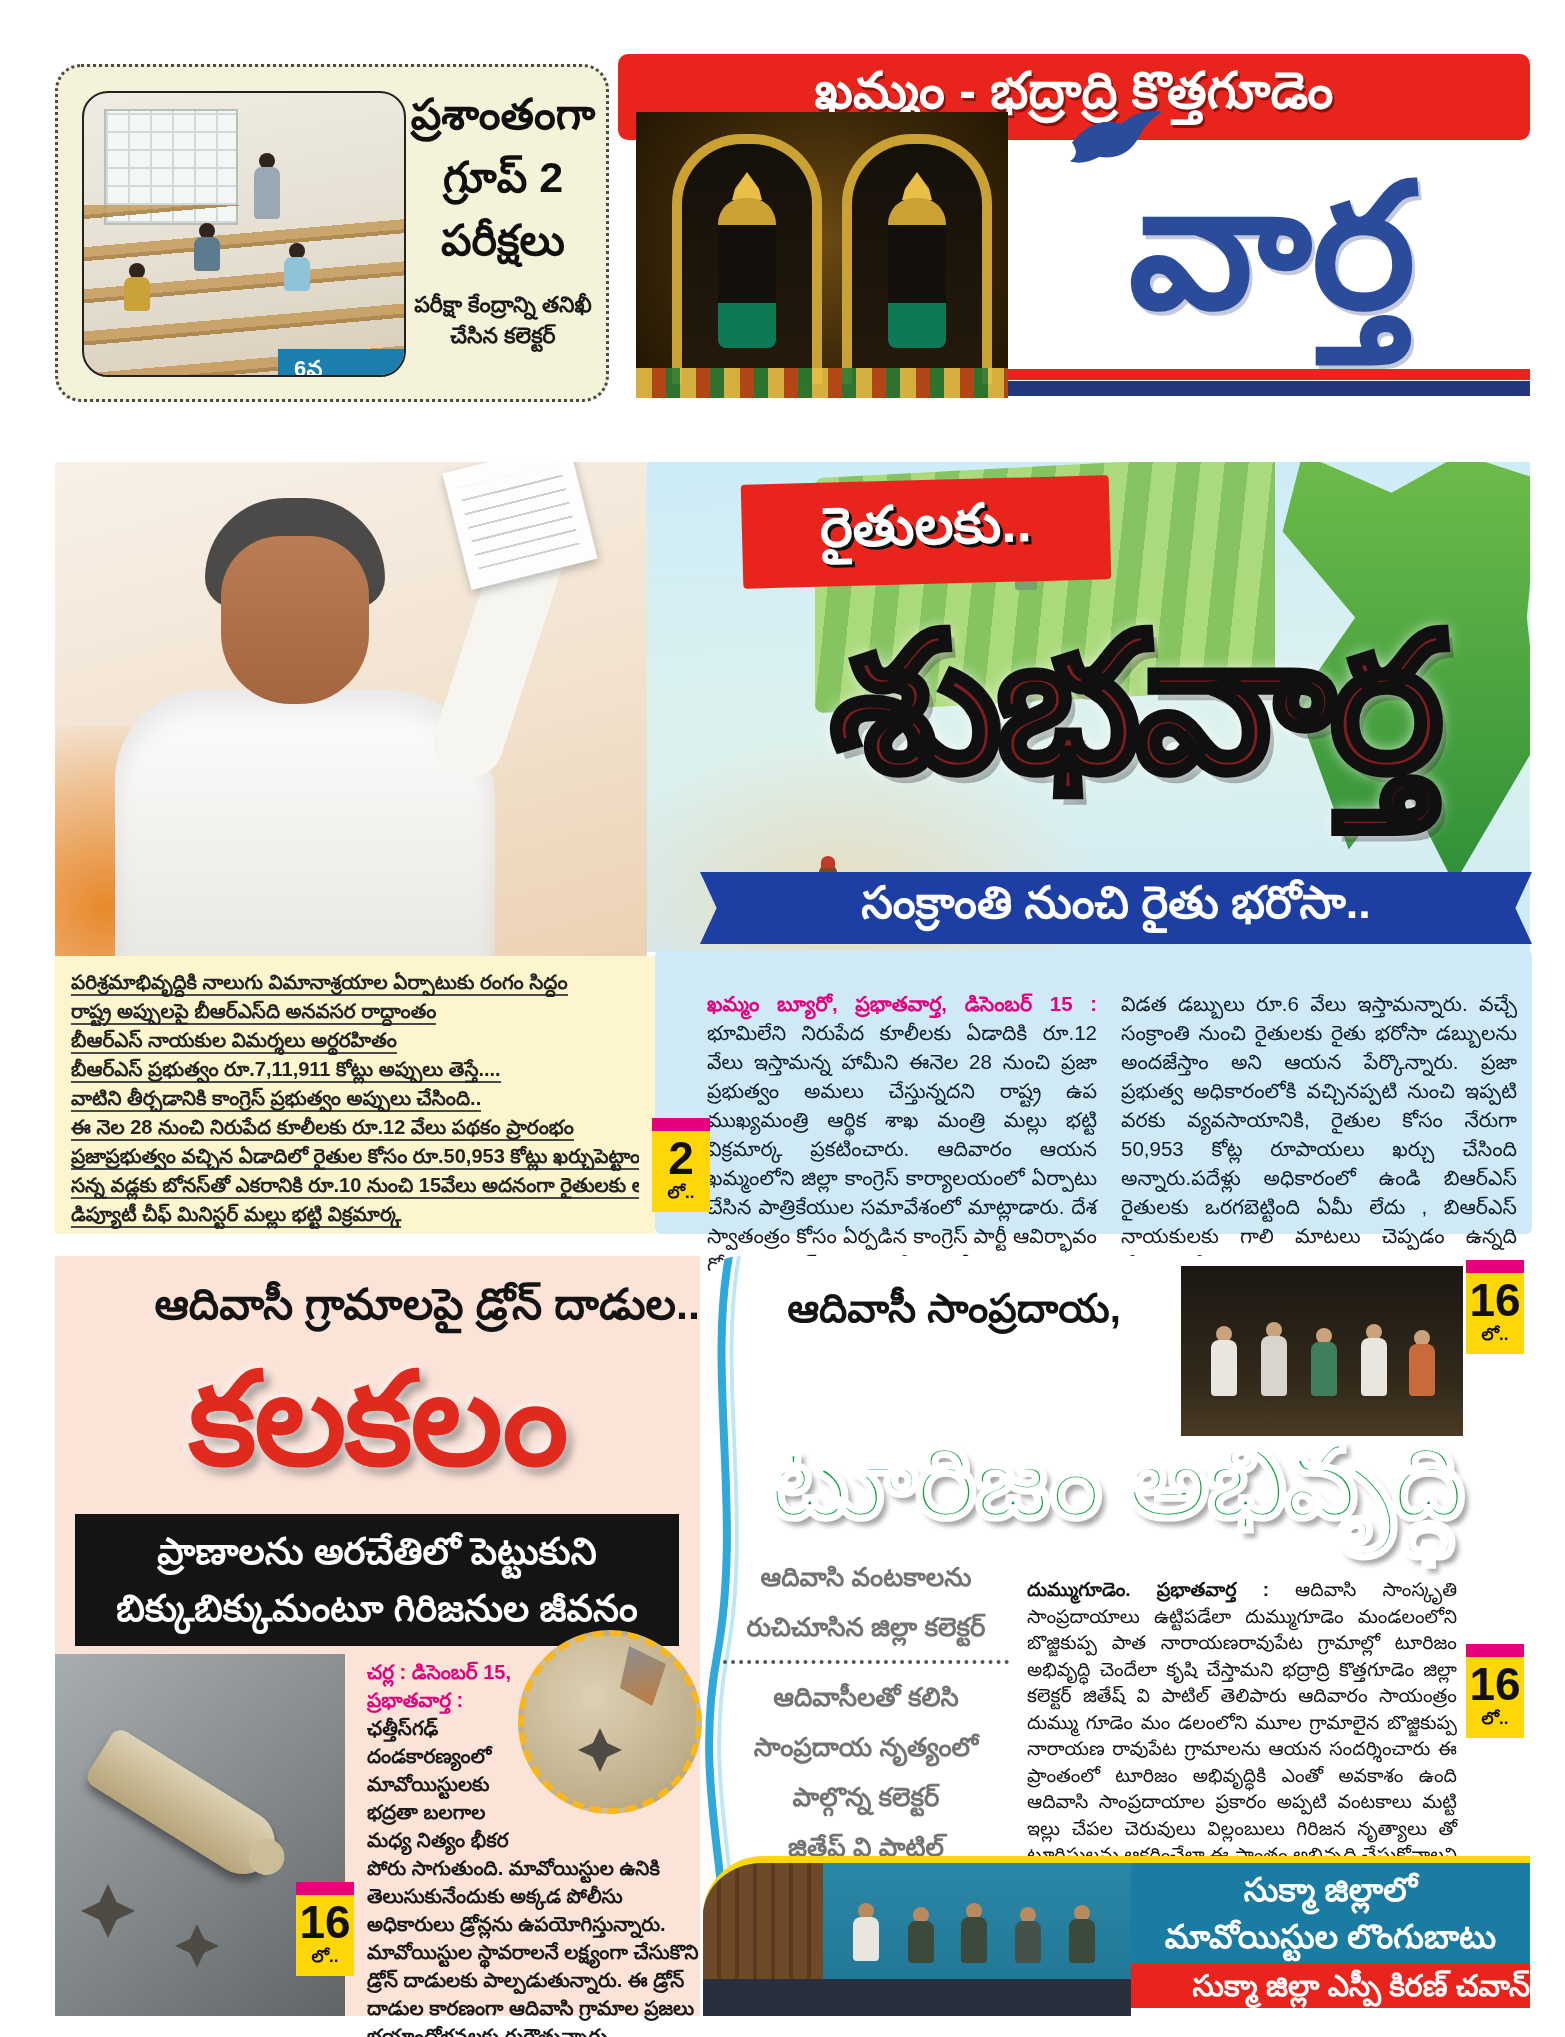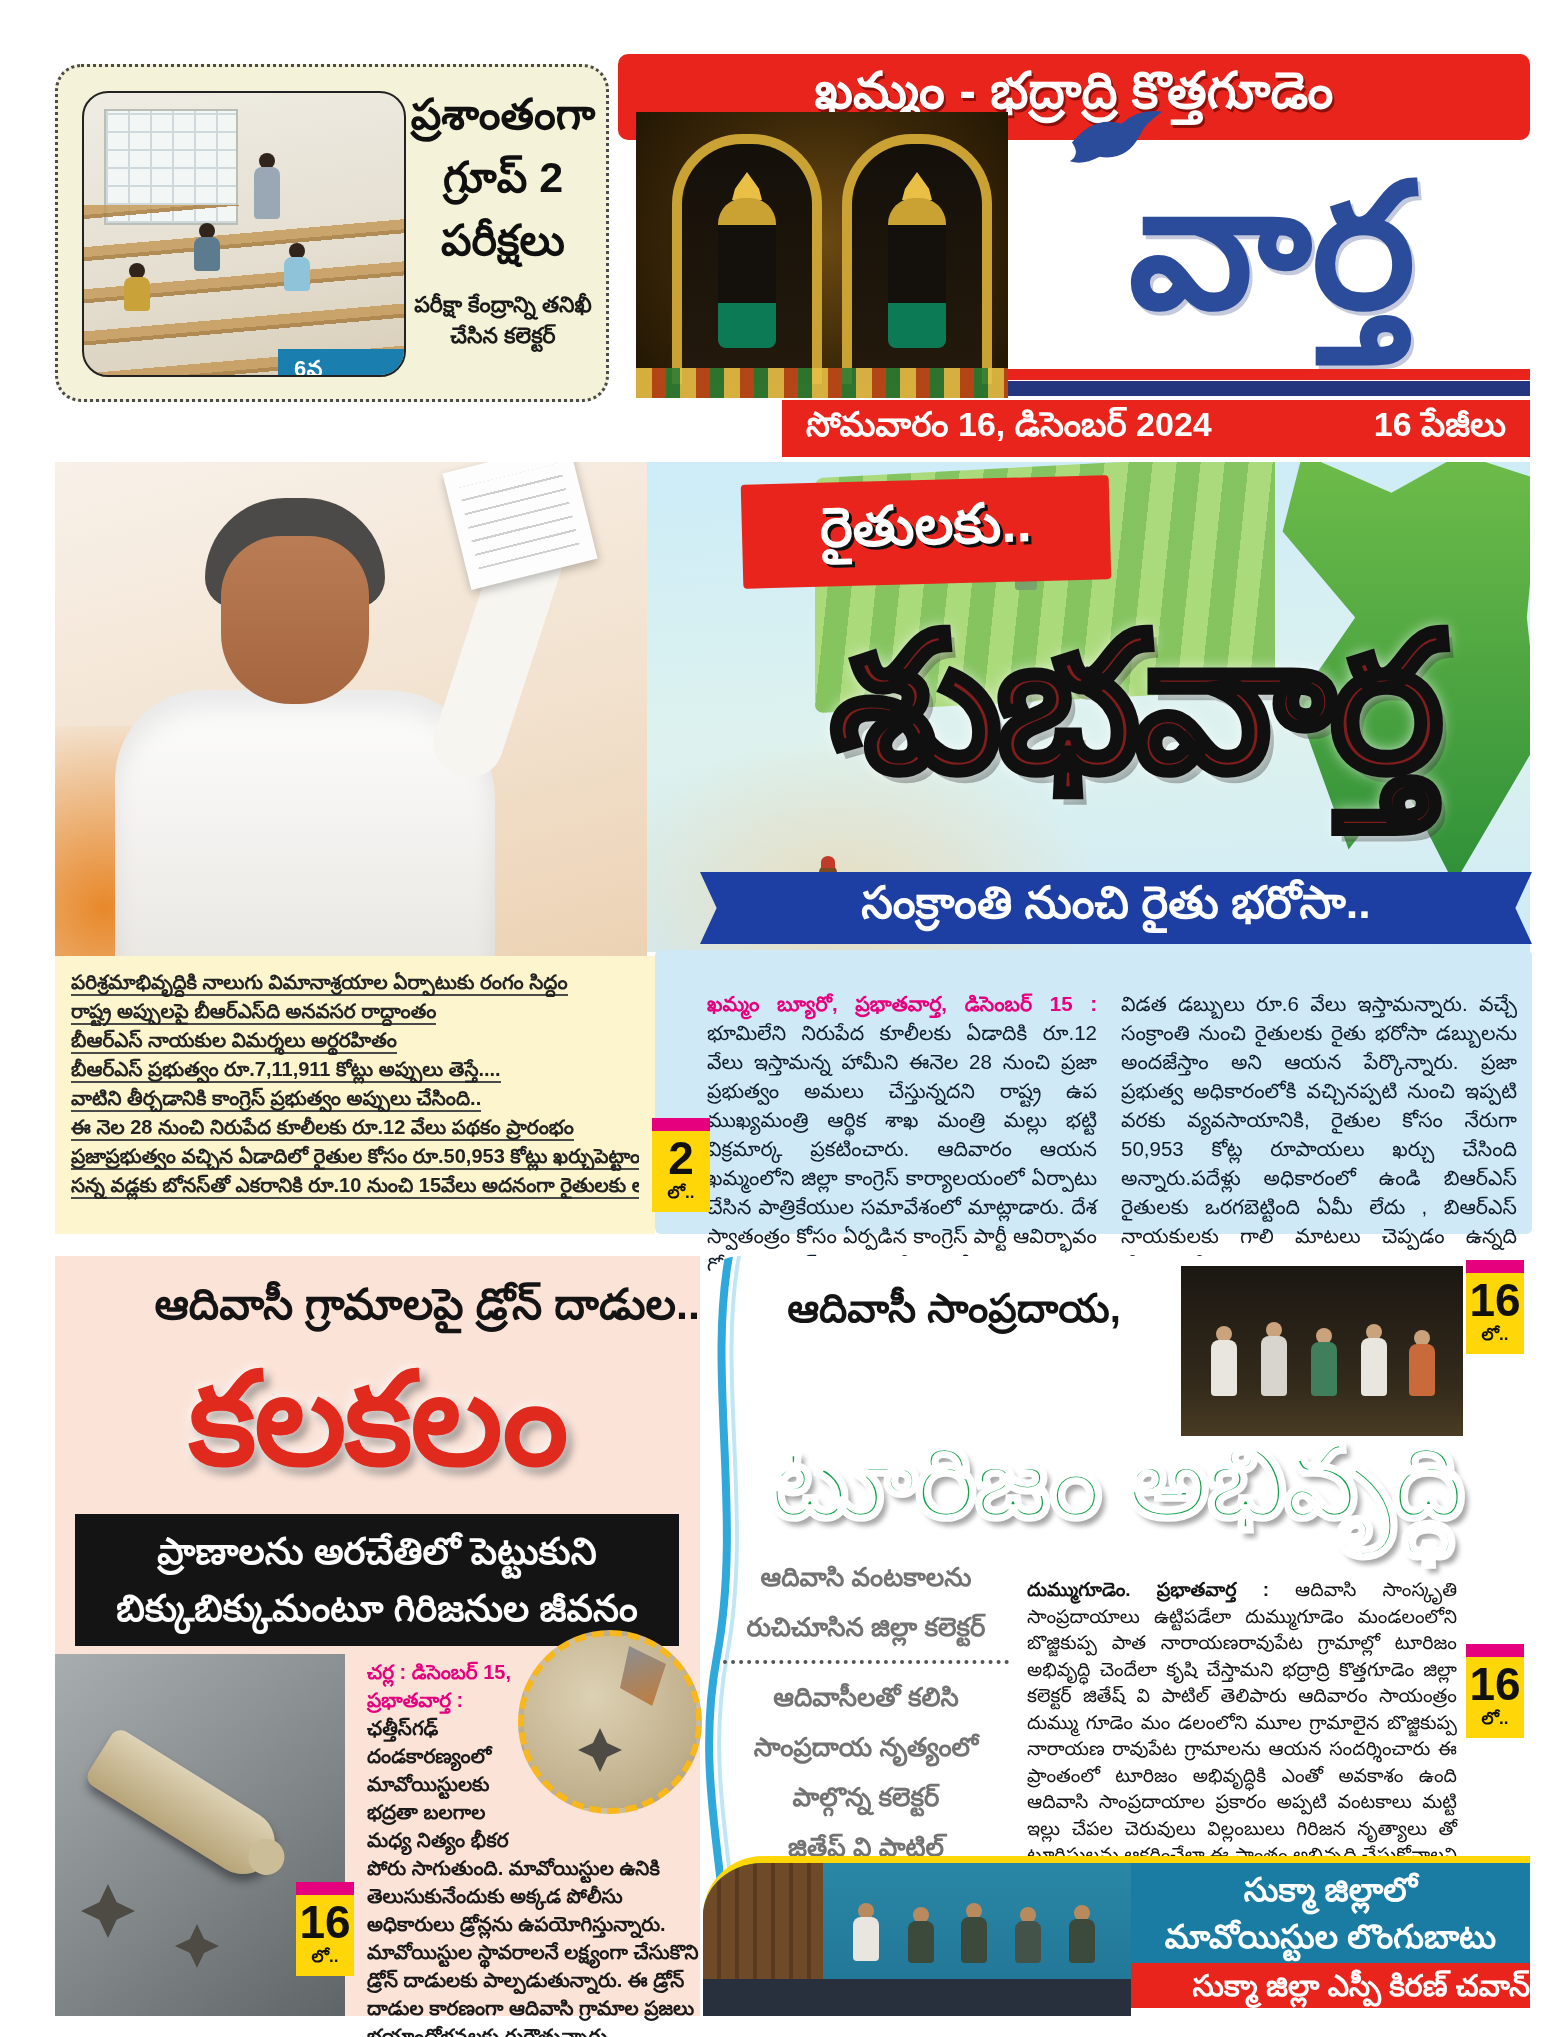--- a/index.html
+++ b/index.html
@@ -160,24 +160,20 @@
         <div class="idol"></div>
       </div>
   </div>
   <div class="abs" id="mh-garland"></div>
   <svg class="abs" id="mh-dove" viewBox="0 0 100 60">
     <path d="M10 35 Q30 10 55 18 Q70 4 92 7 Q76 18 72 28 Q60 52 35 48 Q20 56 8 52 Q18 46 10 35 Z" fill="#2b4b9b"></path>
   </svg>
   <div class="abs" id="mh-logo">వార్త</div>
   <div class="abs" id="mh-rule-red"></div>
   <div class="abs" id="mh-rule-blue"></div>
-  <div class="abs" id="mh-dateband">
-    <span>సోమవారం 16, డిసెంబర్ 2024</span>
-    <span>16 పేజీలు</span>
-  </div>
 
   <div class="abs" id="hero-bg">
     <div class="abs" id="hero-map"></div>
     <div class="abs" id="hero-paddy"></div>
     <div class="abs farmer" style="left:300px;top:60px;">
         <span class="head"></span>
         <span class="body" style="background:#e8e4da;"></span>
       </div>
     <div class="abs farmer" style="left:370px;top:90px;">
         <span class="head"></span>
@@ -208,20 +204,21 @@
 
   <div class="abs" id="bullets">
     <div class="bullet"><span>పరిశ్రమాభివృద్ధికి నాలుగు విమానాశ్రయాల ఏర్పాటుకు రంగం సిద్ధం</span></div>
     <div class="bullet"><span>రాష్ట్ర అప్పులపై బీఆర్ఎస్​ది అనవసర రాద్ధాంతం</span></div>
     <div class="bullet"><span>బీఆర్ఎస్ నాయకుల విమర్శలు అర్థరహితం</span></div>
     <div class="bullet"><span>బీఆర్ఎస్ ప్రభుత్వం రూ.7,11,911 కోట్లు అప్పులు తెస్తే....</span></div>
     <div class="bullet"><span>వాటిని తీర్చడానికి కాంగ్రెస్ ప్రభుత్వం అప్పులు చేసింది..</span></div>
     <div class="bullet"><span>ఈ నెల 28 నుంచి నిరుపేద కూలీలకు రూ.12 వేలు పథకం ప్రారంభం</span></div>
     <div class="bullet"><span>ప్రజాప్రభుత్వం వచ్చిన ఏడాదిలో రైతుల కోసం రూ.50,953 కోట్లు ఖర్చుపెట్టాం</span></div>
     <div class="bullet"><span>సన్న వడ్లకు బోనస్​తో ఎకరానికి రూ.10 నుంచి 15వేలు అదనంగా రైతులకు లబ్ధి</span></div>
+    <div class="bullet"><span>డిప్యూటీ చీఫ్ మినిస్టర్ మల్లు భట్టి విక్రమార్క</span></div>
   </div>
 
   <div class="abs" id="body-area">
     <p class="col" id="col1">
       <span class="lead">ఖమ్మం బ్యూరో, ప్రభాతవార్త, డిసెంబర్ 15 :</span>
       <span>భూమిలేని నిరుపేద కూలీలకు ఏడాదికి రూ.12 వేలు ఇస్తామన్న హామీని ఈనెల 28 నుంచి ప్రజా ప్రభుత్వం అమలు చేస్తున్నదని రాష్ట్ర ఉప ముఖ్యమంత్రి ఆర్థిక శాఖ మంత్రి మల్లు భట్టి విక్రమార్క ప్రకటించారు. ఆదివారం ఆయన ఖమ్మంలోని జిల్లా కాంగ్రెస్ కార్యాలయంలో ఏర్పాటు చేసిన పాత్రికేయుల సమావేశంలో మాట్లాడారు. దేశ స్వాతంత్రం కోసం ఏర్పడిన కాంగ్రెస్ పార్టీ ఆవిర్భావం రోజు డిసెంబర్ 28న నిరుపేద కూలీలకు మొదటి</span>
     </p>
     <p class="col" id="col2">
       <span>విడత డబ్బులు రూ.6 వేలు ఇస్తామన్నారు. వచ్చే సంక్రాంతి నుంచి రైతులకు రైతు భరోసా డబ్బులను అందజేస్తాం అని ఆయన పేర్కొన్నారు. ప్రజా ప్రభుత్వ అధికారంలోకి వచ్చినప్పటి నుంచి ఇప్పటి వరకు వ్యవసాయానికి, రైతుల కోసం నేరుగా 50,953 కోట్ల రూపాయలు ఖర్చు చేసింది అన్నారు.పదేళ్లు అధికారంలో ఉండి బిఆర్ఎస్ రైతులకు ఒరగబెట్టింది ఏమీ లేదు , బిఆర్ఎస్ నాయకులకు గాలి మాటలు చెప్పడం ఉన్నది లేనట్టు, లేనిది ఉన్నట్టు భ్రమలు కలిగించి ప్రజలను మోసం చేయడమే తెలుసు అని విమర్శించారు.</span>
     </p>

